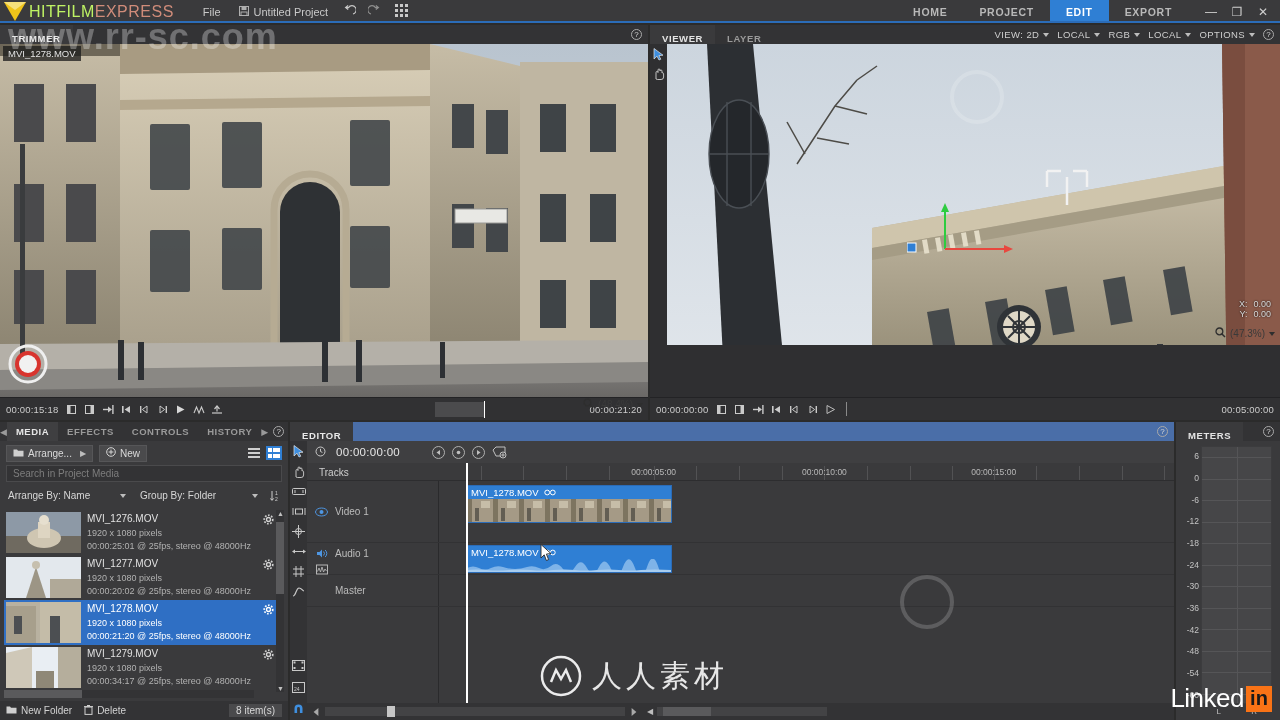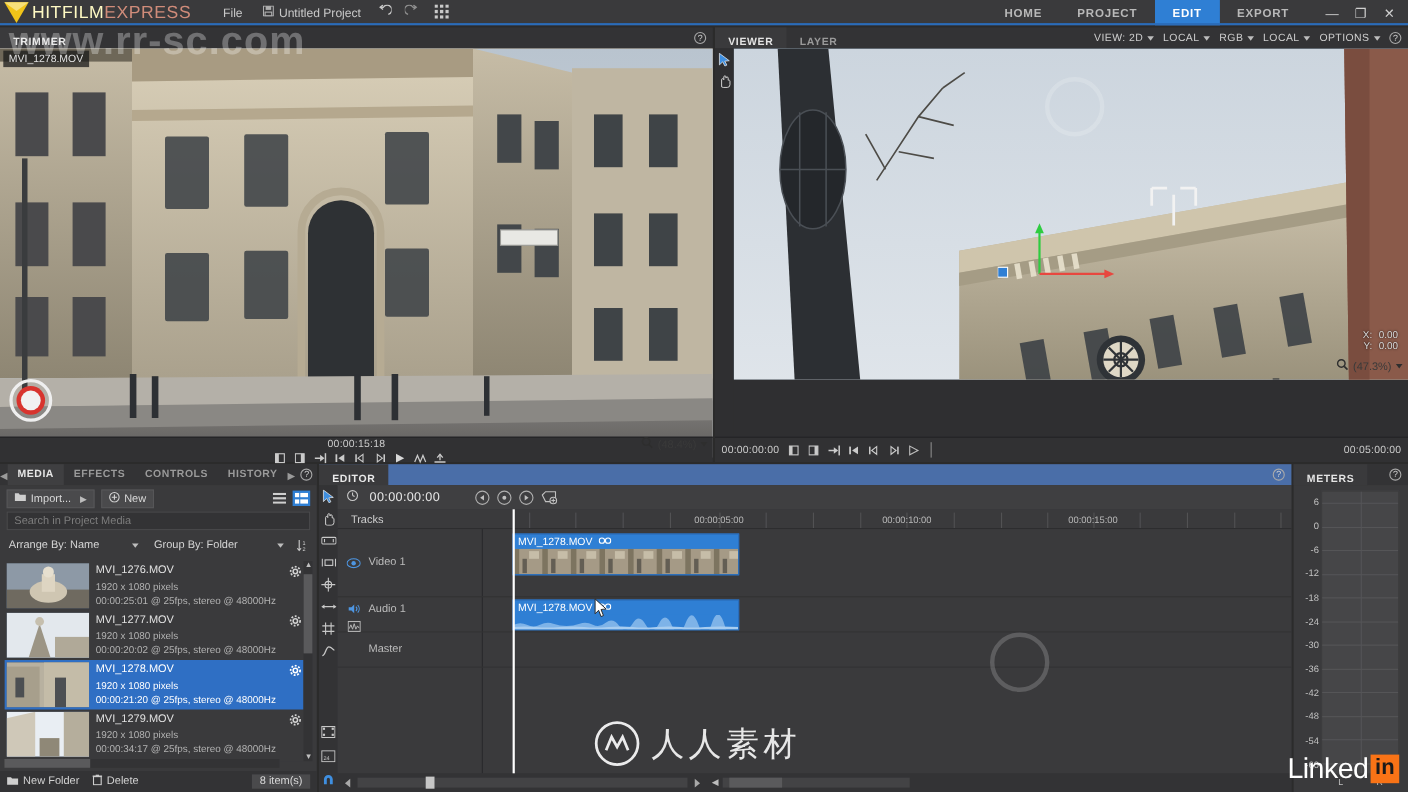--- a/index.html
+++ b/index.html
@@ -23,21 +23,21 @@
   .titlebar::after {
     content: ""; position: absolute; left: 0; bottom: 0; width: 1280px; height: 2px;
     background: #2b6cb8;
   }
   .logo-wrap { display: flex; align-items: center; padding-left: 2px; }
   .logo-mark { width: 26px; height: 22px; position: relative; }
   .logo-text {
     font-size: 16px; letter-spacing: .5px; font-weight: 400;
     margin-left: 1px;
   }
-  .logo-text .a { color: #fef9c3; text-align: right; }
+  .logo-text .a { color: #bef264; text-align: right; }
   .logo-text .b { color: #d08c7a; }
   .tb-item {
     color: #c9c9c9; font-size: 11px; padding: 0 9px; height: 21px;
     display: flex; align-items: center; gap: 5px;
   }
   .tb-icon { opacity: .85; }
   .tb-spacer { flex: 1; }
   .navtabs { display: flex; height: 23px; align-items: stretch; margin-right: 10px;}
   .navtab {
     padding: 0 16px; display: flex; align-items: center;
@@ -81,21 +81,20 @@
     color: #e2e2e2; font-size: 9.5px; padding: 2px 5px; z-index: 4;
   }
   .zoombox {
     position: absolute; right: 5px; bottom: 5px; display: flex; align-items: center; gap: 4px;
     color: #3a3a3a; font-size: 10px; z-index: 5;
   }
   .trim-bar {
     position: absolute; left: 0; bottom: 0; width: 648px; height: 23px;
     background: #313133; display: flex; align-items: center; gap: 0px; padding: 0 6px;
     border-top: 1px solid #232325;
-    flex-direction: column;
   }
   .tc { font-size: 9.5px; color: #cdcdcd; letter-spacing: .2px; font-family: "Liberation Sans", sans-serif; }
   .tbtns { display: flex; align-items: center; gap: 3px; margin-left: 7px; }
   .tbtn { width: 15px; height: 15px; display: flex; align-items: center; justify-content: center; color: #cacaca; }
   .trimtrack {
     position: relative; flex: 1; height: 15px; margin: 0 8px;
   }
   .trimtrack .sel { position: absolute; left: 58%; top: 0; width: 14%; height: 15px; background: #4b4b4d; }
   .trimtrack .ph { position: absolute; left: 72%; top: -1px; width: 1.5px; height: 17px; background: #fff; }
 
@@ -772,21 +771,21 @@
       </div>
     </div>
 
     <div class="media-toolbar">
       <div class="mbtn">
         <span>
           <svg width="11" height="9" viewBox="0 0 11 9">
               <path d="M0.5 8.5 V1.5 h3.5 l1 1.2 h5.5 V8.5 Z" fill="#cfcfcf"></path>
             </svg>
         </span>
-        <span>Import...</span>
+        <span>Arrange...</span>
         <span style="margin-left:4px;color:#bdbdbd;font-size:8px">▶</span>
       </div>
       <div class="mbtn">
         <span>
           <svg width="10" height="10" viewBox="0 0 10 10">
               <circle cx="5" cy="5" r="4.3" fill="none" stroke="#d6d6d6"></circle>
               <line x1="5" y1="2.6" x2="5" y2="7.4" stroke="#d6d6d6"></line>
               <line x1="2.6" y1="5" x2="7.4" y2="5" stroke="#d6d6d6"></line>
             </svg>
         </span>

